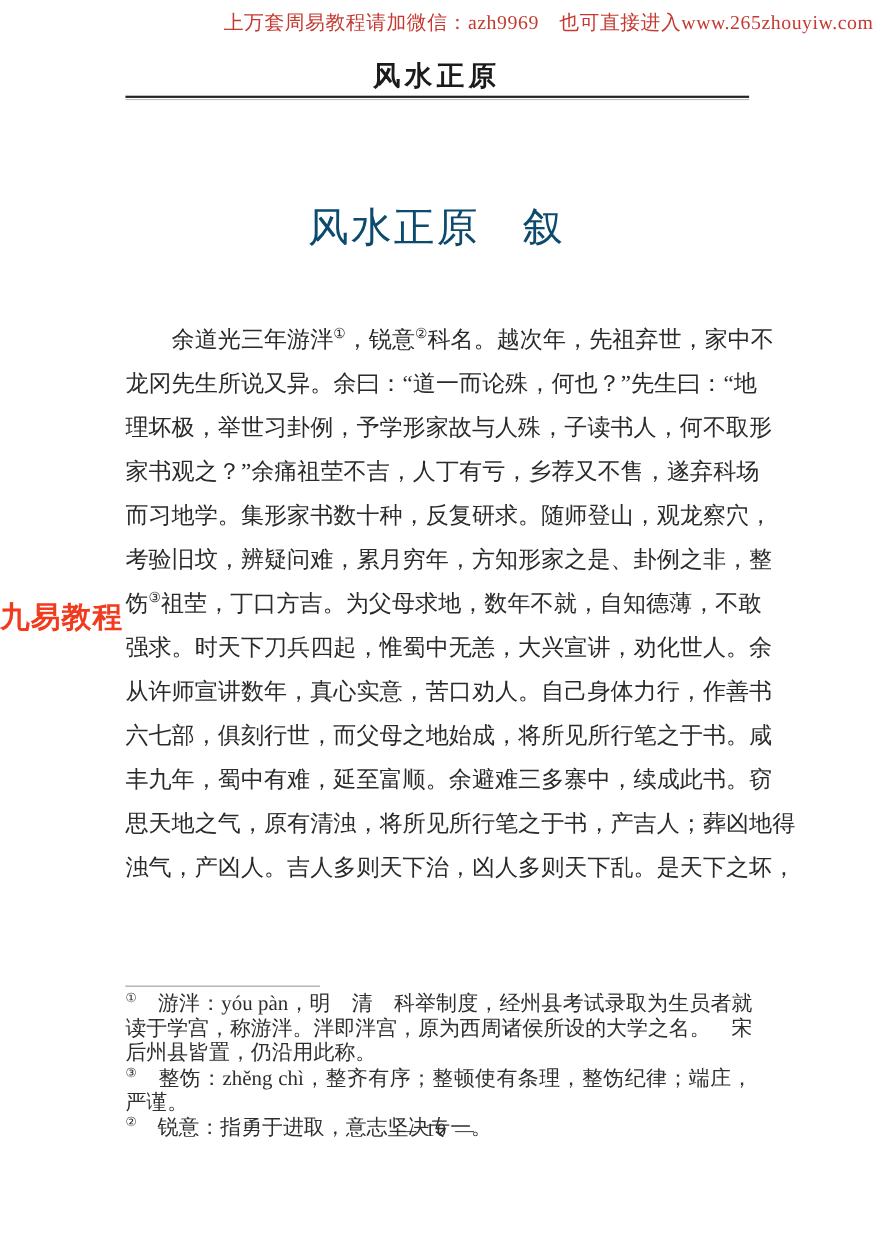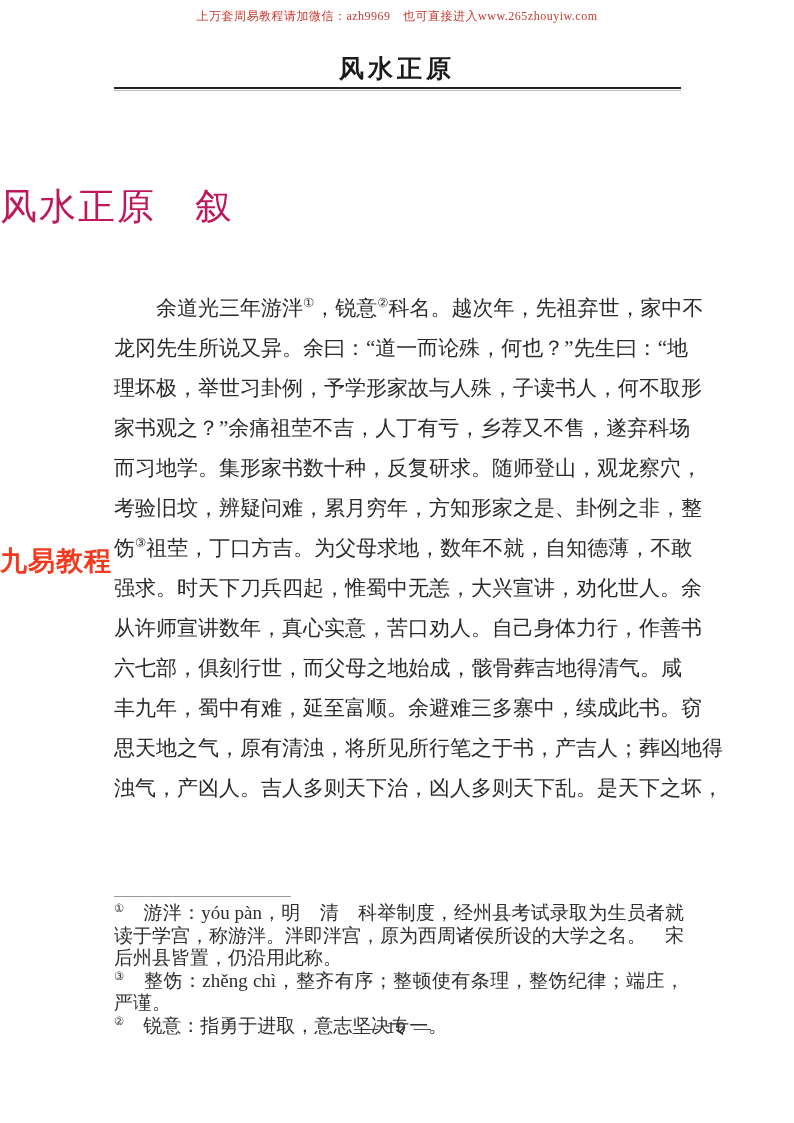--- a/index.html
+++ b/index.html
@@ -8,45 +8,45 @@
     position:relative;
     width:794px; height:1123px;
     margin:0 auto;
     background:#ffffff;
     overflow:hidden;
     font-family:"Liberation Serif","DejaVu Serif",serif;
     color:#262626;
   }
   .banner {
     position:absolute; top:8px; left:0; right:0;
-    text-align:center;
-    font-size:12px;
+    text-align:right;
+    font-size:18px;
     color:#c43a31;
     letter-spacing:0.5px;
   }
   .running-header {
     position:absolute; top:52px; left:0; right:0;
     text-align:center;
     font-size:25px;
     font-weight:bold;
     letter-spacing:4px;
     color:#1b1b1b;
   }
   .header-rule {
     position:absolute; top:87px; left:114px;
     width:567px; height:4px;
     border-top:2px solid #232323;
     border-bottom:1px solid #bdbdbd;
   }
   .page-title {
     position:absolute; top:182px; left:0; right:0;
-    text-align:left;
+    text-align:center;
     font-size:37px;
     font-weight:500;
-    color:#be185d;
+    color:#0c4a6e;
     letter-spacing:2px;
   }
   .body-text {
     position:absolute; top:288px; left:114px;
     width:568px;
     font-size:21px;
     color:#2a2a2a;
   }
   .body-line {
     height:40px;
@@ -107,21 +107,21 @@
   <div class="body-text">
     <div class="body-line indent">余道光三年游泮<sup class="cmark">①</sup>，锐意<sup class="cmark">②</sup>科名。越次年，先祖弃世，家中不</div>
     <div class="body-line">龙冈先生所说又异。余曰：“道一而论殊，何也？”先生曰：“地</div>
     <div class="body-line">理坏极，举世习卦例，予学形家故与人殊，子读书人，何不取形</div>
     <div class="body-line">家书观之？”余痛祖茔不吉，人丁有亏，乡荐又不售，遂弃科场</div>
     <div class="body-line">而习地学。集形家书数十种，反复研求。随师登山，观龙察穴，</div>
     <div class="body-line">考验旧坟，辨疑问难，累月穷年，方知形家之是、卦例之非，整</div>
     <div class="body-line">饬<sup class="cmark">③</sup>祖茔，丁口方吉。为父母求地，数年不就，自知德薄，不敢</div>
     <div class="body-line">强求。时天下刀兵四起，惟蜀中无恙，大兴宣讲，劝化世人。余</div>
     <div class="body-line">从许师宣讲数年，真心实意，苦口劝人。自己身体力行，作善书</div>
-    <div class="body-line">六七部，俱刻行世，而父母之地始成，骸骨葬吉地得清气。咸</div>
+    <div class="body-line">六七部，俱刻行世，而父母之地始成，将所见所行笔之于书。咸</div>
     <div class="body-line">丰九年，蜀中有难，延至富顺。余避难三多寨中，续成此书。窃</div>
     <div class="body-line">思天地之气，原有清浊，将所见所行笔之于书，产吉人；葬凶地得</div>
     <div class="body-line">浊气，产凶人。吉人多则天下治，凶人多则天下乱。是天下之坏，</div>
   </div>
 
   <div class="watermark">九易教程</div>
 
   <div class="footnote-sep"></div>
 
   <div class="footnotes">

